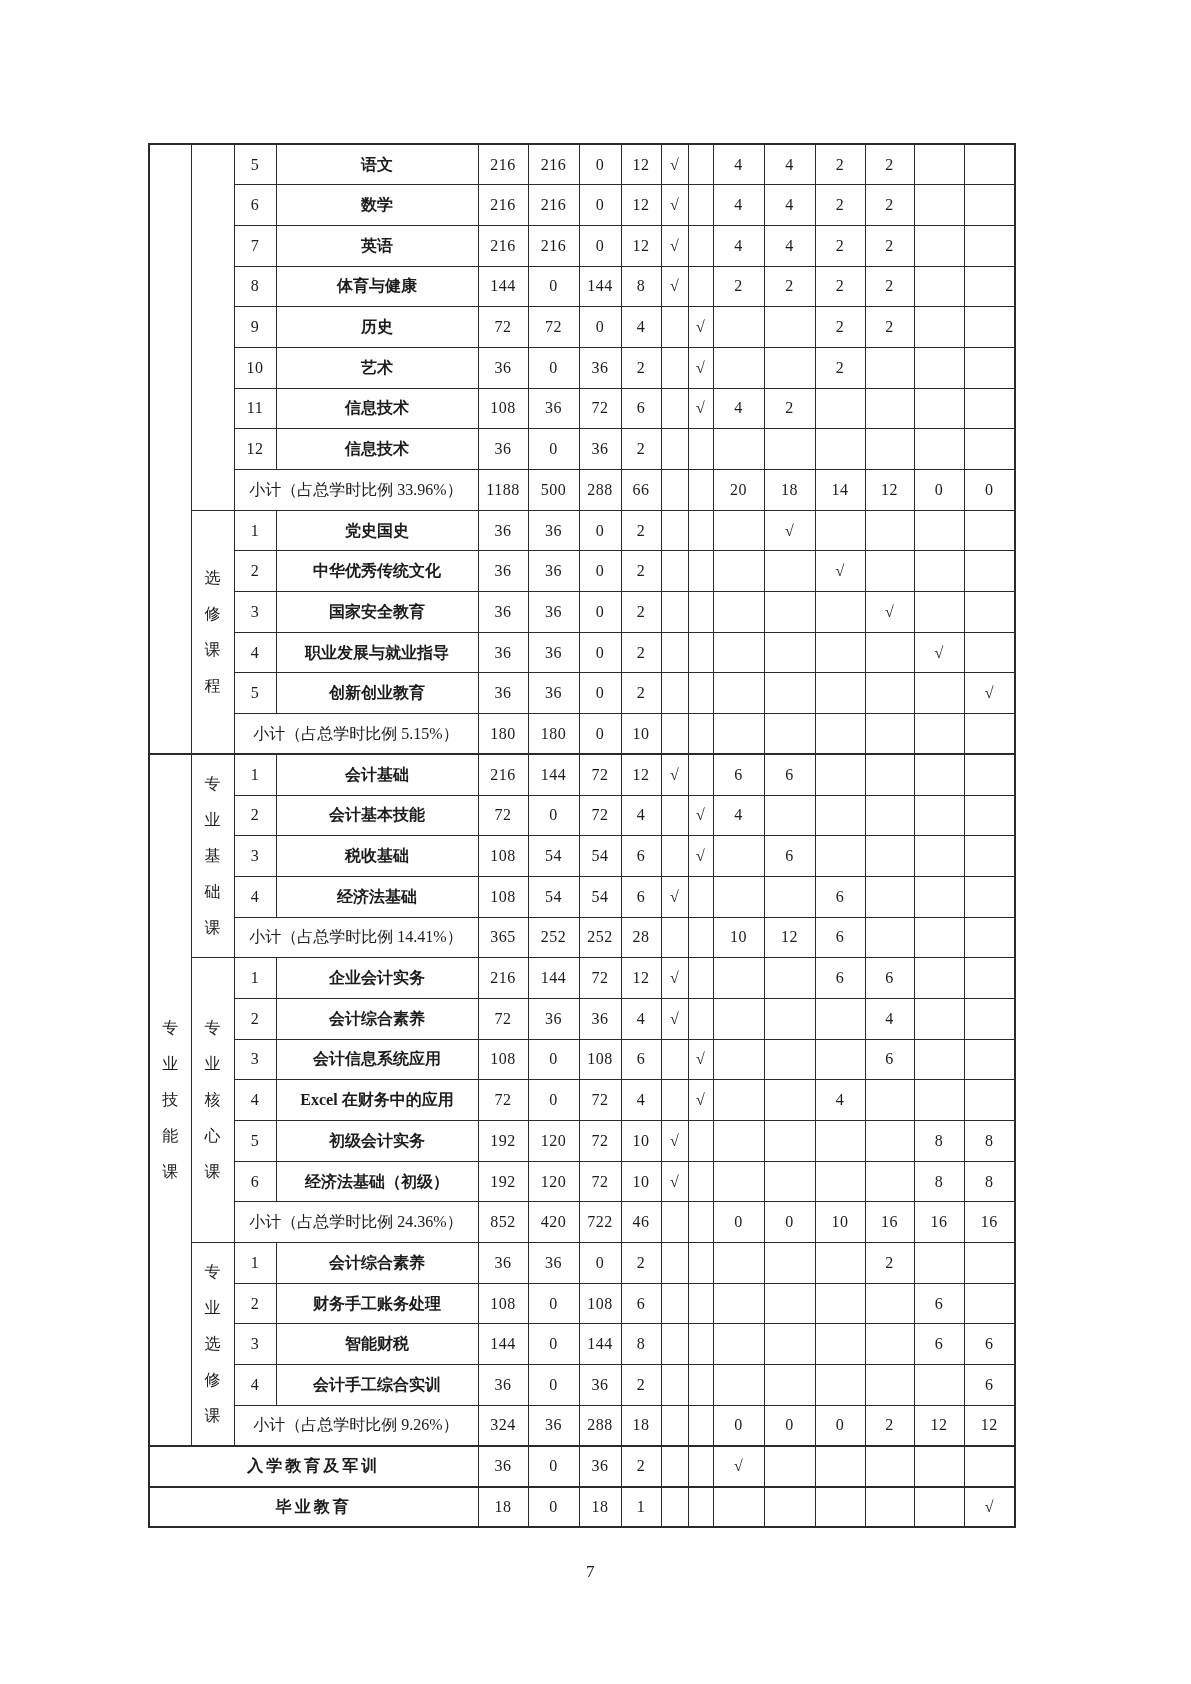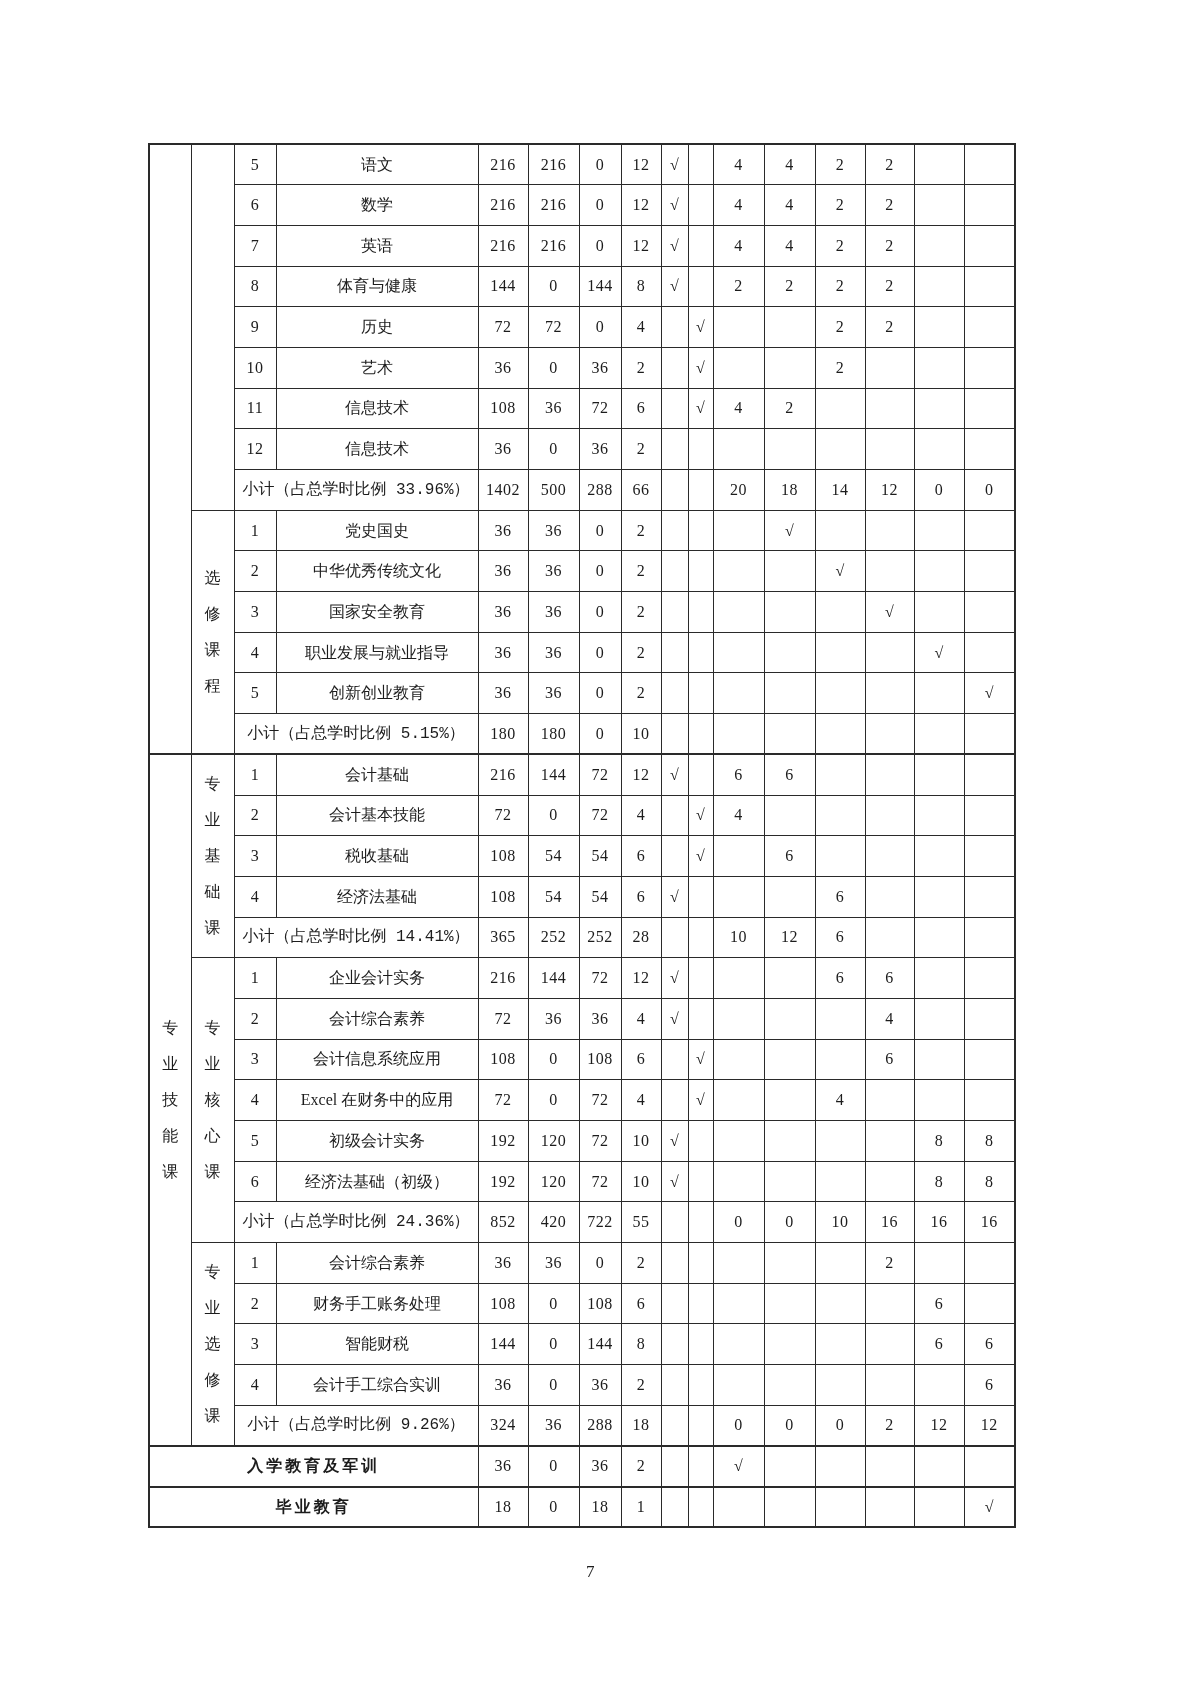--- a/index.html
+++ b/index.html
@@ -24,23 +24,23 @@
     overflow:hidden;
   }
   table.curr{border:2px solid #2a2a2a;}
   tr.row{height:40.7px;}
   tr.sec-top td{border-top:2px solid #2a2a2a;}
   td.num{font-size:17px;letter-spacing:0.5px;}
   td.check{font-size:15px;}
   td.vert{vertical-align:middle;}
   td.vert .vwrap{display:flex;flex-direction:column;align-items:center;justify-content:center;}
   td.vert .vwrap span{display:block;line-height:36px;font-size:16px;}
-  td.subtotal-label{text-align:left;padding-left:4px;font-size:16px;white-space:nowrap;font-family:Liberation Mono, monospace;}
+  td.subtotal-label{text-align:left;padding-left:4px;font-size:16px;white-space:nowrap;}
   td.fullname{letter-spacing:3px;font-size:16px;font-weight:bold;}
-  td.cname{font-size:16px;}
+  td.cname{font-size:16px;font-weight:bold;}
   #page-number{
     position:absolute;left:586px;top:1562px;
     font-size:17px;color:#1c1c1c;
   }
 </style>
 </head>
 <body>
 
 <div id="sheet">
   <table class="curr">
@@ -192,21 +192,21 @@
           <td class="check"></td>
           <td class="num"></td>
           <td class="num"></td>
           <td class="num"></td>
           <td class="num"></td>
           <td class="num"></td>
           <td class="num"></td>
         </tr>
         <tr class="row">
           <td class="subtotal-label" colspan="2">小计（占总学时比例 33.96%）</td>
-          <td class="num">1402</td>
+          <td class="num">1188</td>
           <td class="num">500</td>
           <td class="num">288</td>
           <td class="num">66</td>
           <td class="check"></td>
           <td class="check"></td>
           <td class="num">20</td>
           <td class="num">18</td>
           <td class="num">14</td>
           <td class="num">12</td>
           <td class="num">0</td>
@@ -515,21 +515,21 @@
           <td class="num"></td>
           <td class="num"></td>
           <td class="num">8</td>
           <td class="num">8</td>
         </tr>
         <tr class="row">
           <td class="subtotal-label" colspan="2">小计（占总学时比例 24.36%）</td>
           <td class="num">852</td>
           <td class="num">420</td>
           <td class="num">722</td>
-          <td class="num">55</td>
+          <td class="num">46</td>
           <td class="check"></td>
           <td class="check"></td>
           <td class="num">0</td>
           <td class="num">0</td>
           <td class="num">10</td>
           <td class="num">16</td>
           <td class="num">16</td>
           <td class="num">16</td>
         </tr>
         <tr class="row">

